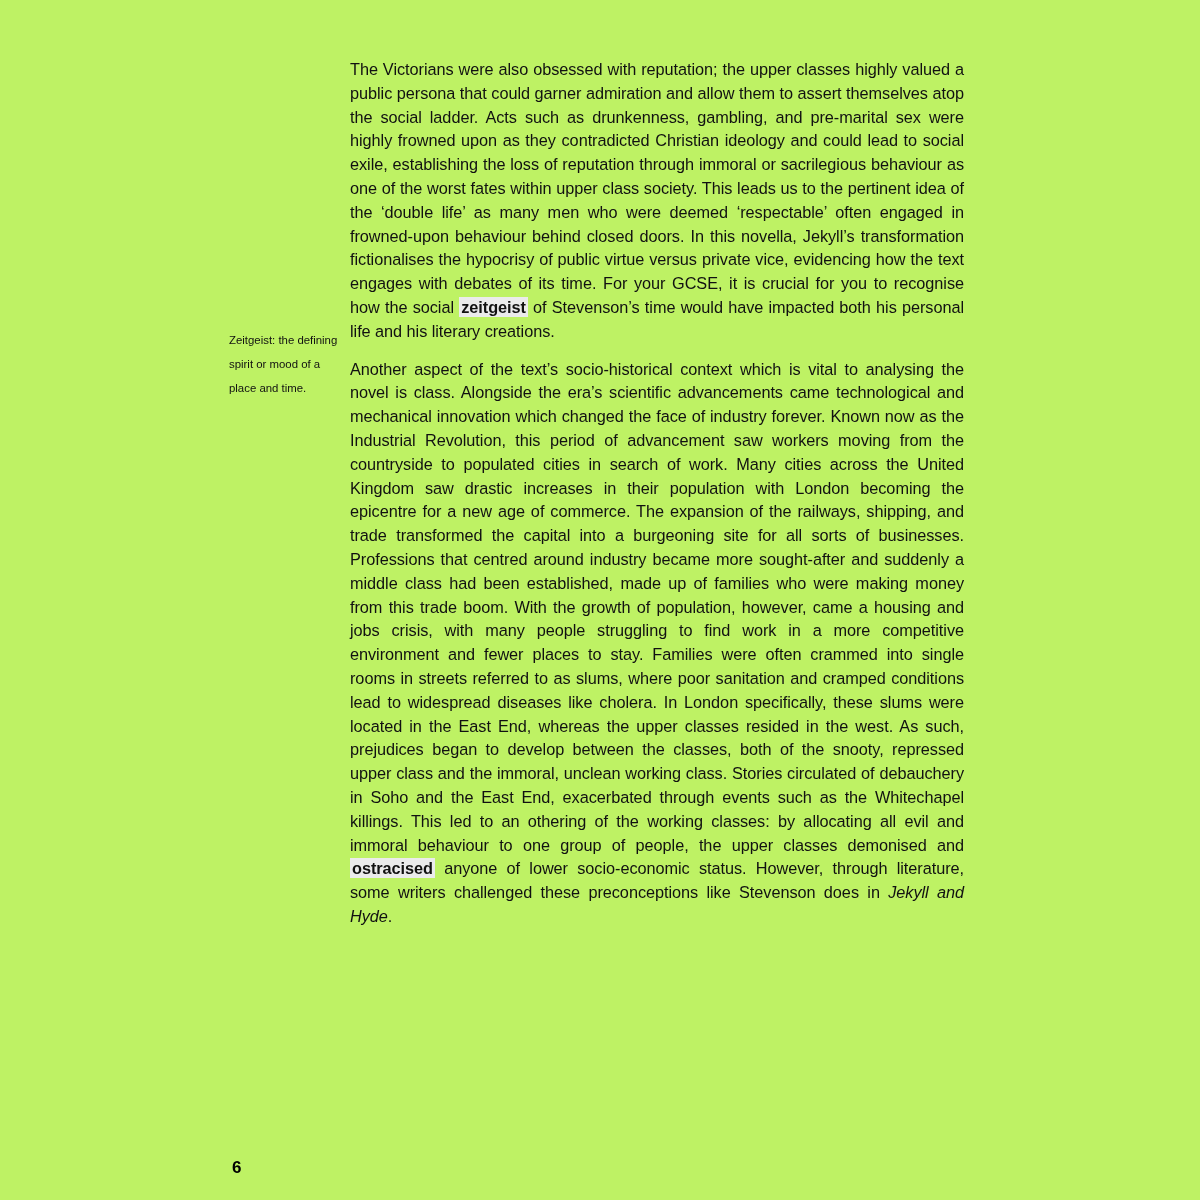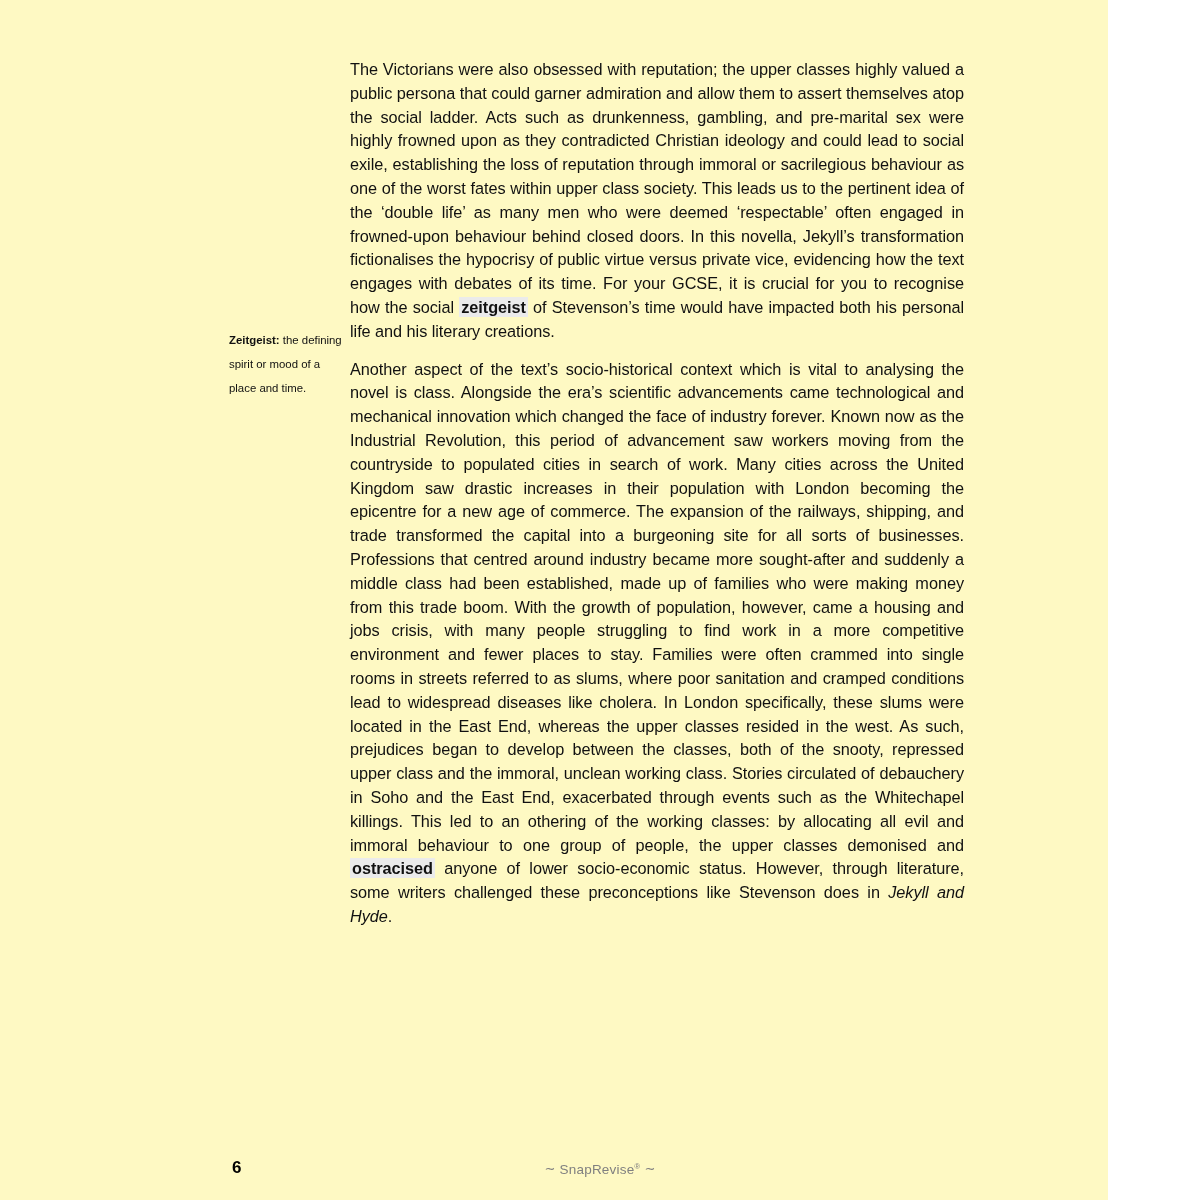--- a/index.html
+++ b/index.html
@@ -2,23 +2,23 @@
 <html><head>
 <meta charset="utf-8">
 <style>
   html, body {
     margin: 0;
     padding: 0;
     background: #ffffff;
   }
   .page {
     position: relative;
-    width: 1108px;
+    width: 1200px;
     height: 1200px;
-    background: #fef9c3;
+    background: #bef264;
     font-family: "Liberation Sans", sans-serif;
     color: #000000;
     overflow: hidden;
   }
 
   
   .content {
     position: absolute;
     left: 350px;
     top: 58px;
@@ -45,21 +45,21 @@
   
   .note {
     position: absolute;
     left: 229px;
     width: 118px;
     font-size: 11.4px;
     line-height: 24.2px;
     color: #111111;
     text-align: left;
   }
-  .note .term { font-weight: bold; }
+  .note .term { font-weight: normal; }
   .note-zeitgeist { top: 328px; }
   .note-ostracise { top: 938px; }
 
   
   .footer {
     position: absolute;
     left: 0;
     top: 1158px;
     width: 1200px;
     height: 30px;
@@ -103,16 +103,15 @@
 
     <p class="para"><span>Another aspect of the text’s socio-historical context which is vital to analysing the novel is class.   Alongside the era’s scientific advancements came technological and mechanical innovation which changed the face of industry forever.  Known now as the Industrial Revolution, this period of advancement saw workers moving from the countryside to populated cities in search of work.  Many cities across the United Kingdom saw drastic increases in their population with London becoming the epicentre for a new age of commerce.  The expansion of the railways, shipping, and trade transformed the capital into a burgeoning site for all sorts of businesses.  Professions that centred around industry became more sought-after and suddenly a middle class had been established, made up of families who were making money from this trade boom.  With the growth of population, however, came a housing and jobs crisis, with many people struggling to find work in a more competitive environment and fewer places to stay.  Families were often crammed into single rooms in streets referred to as slums, where poor sanitation and cramped conditions lead to widespread diseases like cholera.  In London specifically, these slums were located in the East End, whereas the upper classes resided in the west.  As such, prejudices began to develop between the classes, both of the snooty, repressed upper class and the immoral, unclean working class.  Stories circulated of debauchery in Soho and the East End, exacerbated through events such as the Whitechapel killings.  This led to an othering of the working classes: by allocating all evil and immoral behaviour to one group of people, the upper classes demonised and </span><span class="kw">ostracised</span><span> anyone of lower socio-economic status.  However, through literature, some writers challenged these preconceptions like Stevenson does in </span><span class="ital">Jekyll and Hyde</span><span>.</span></p>
 
   </div>
 
   <div class="note note-zeitgeist"><span class="term">Zeitgeist:</span><span> the defining spirit or mood of a place and time.</span></div>
 
 
   <div class="footer">
     <div class="page-number">6</div>
-    <div class="brand"><span class="tilde">∼</span><span>SnapRevise</span><span class="reg">®</span><span class="tilde">∼</span></div>
   </div>
 
 </div>
 
 </body></html>

